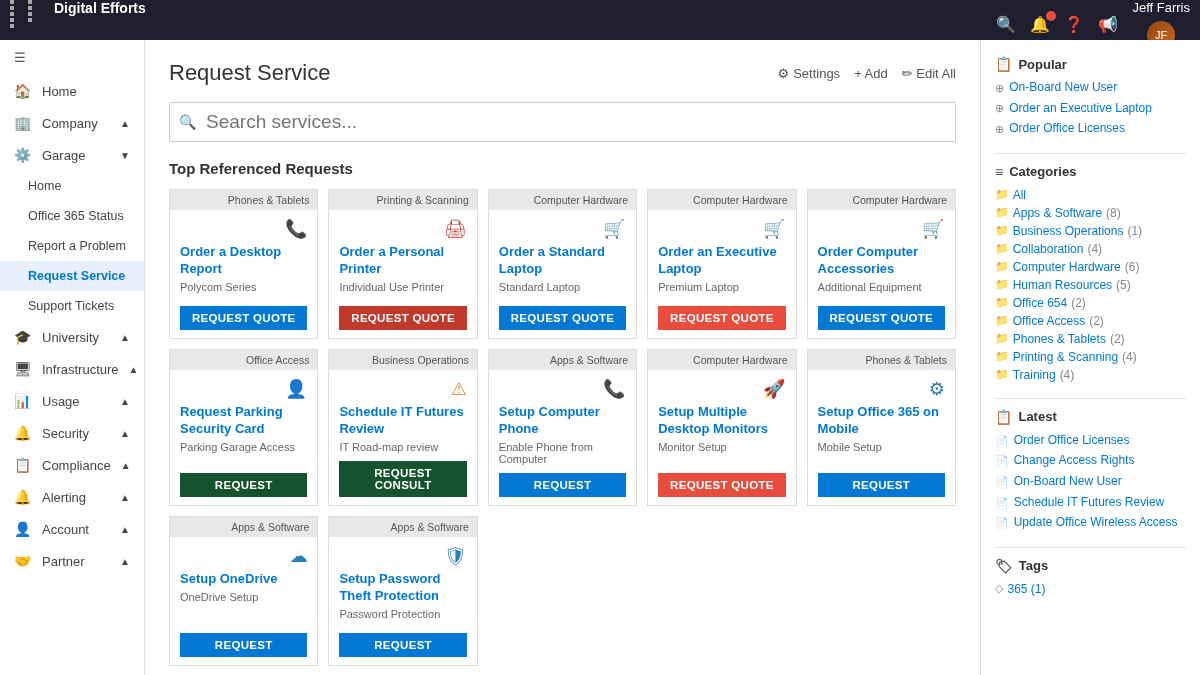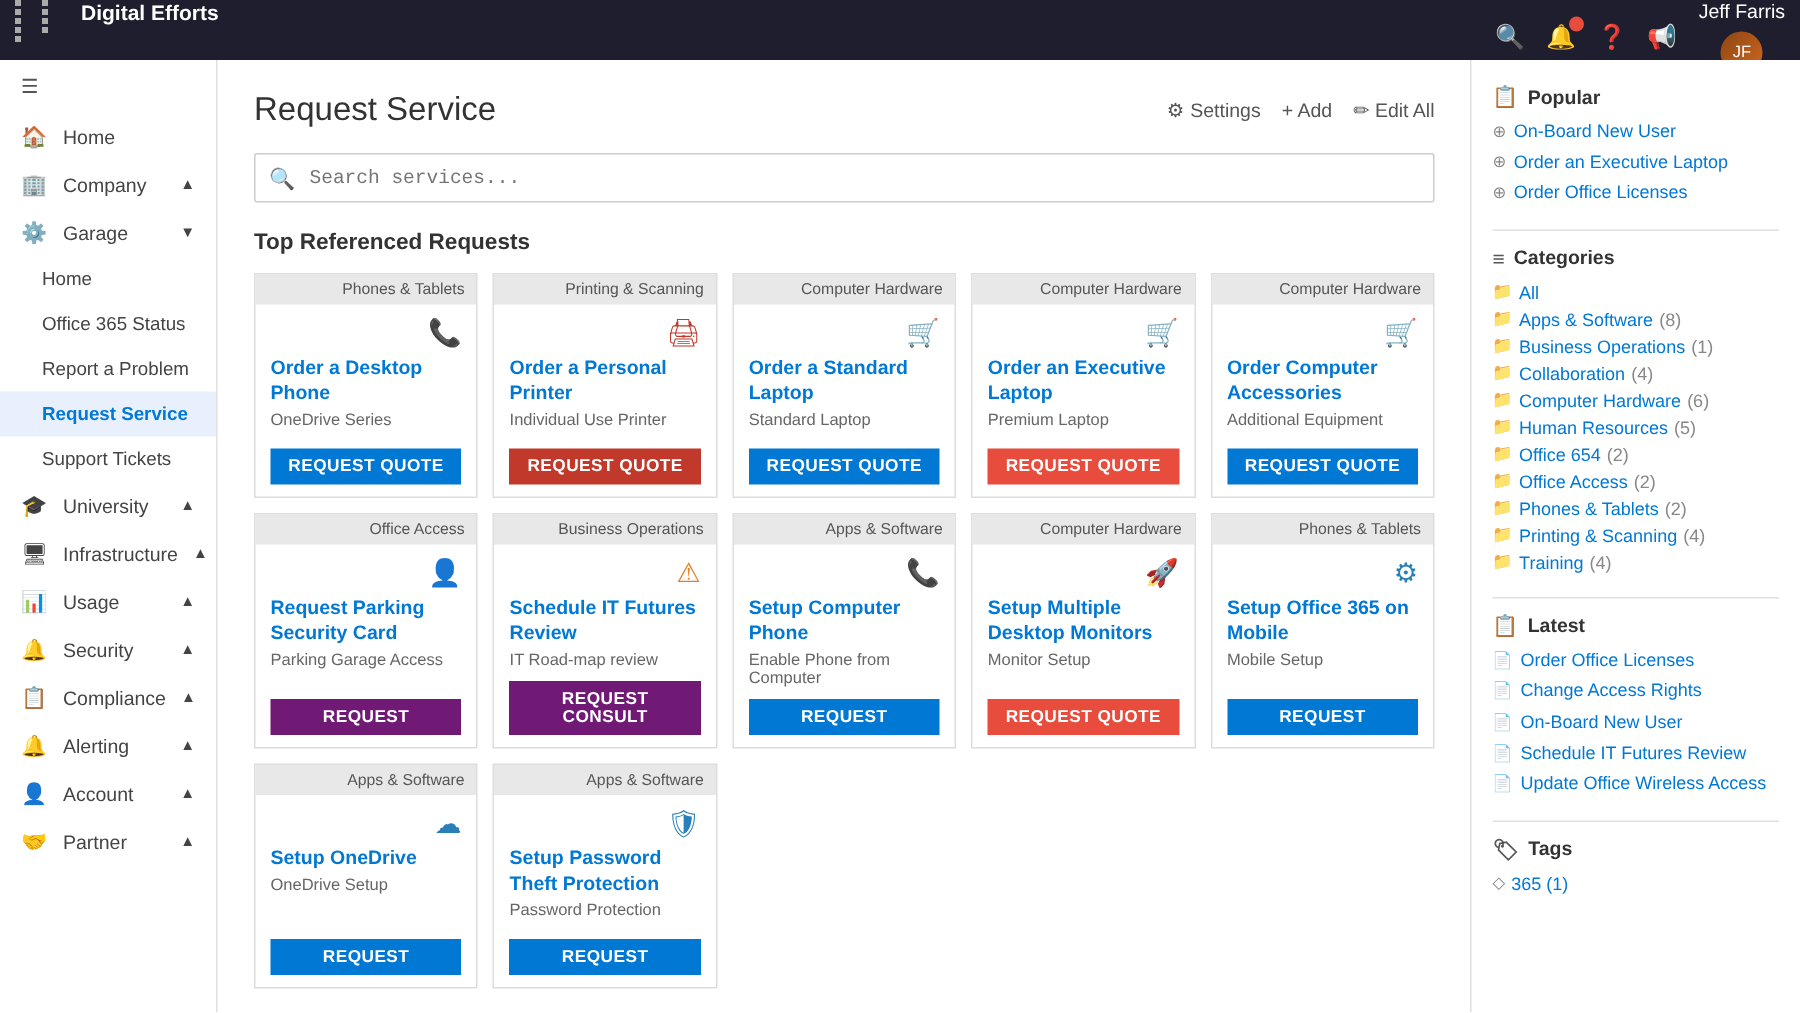--- a/index.html
+++ b/index.html
@@ -34,21 +34,21 @@
     .content { flex: 1; overflow-y: auto; padding: 20px 24px; background: #fff; }
 
     
     .page-header { display: flex; align-items: center; justify-content: space-between; margin-bottom: 16px; }
     .page-title { font-size: 22px; font-weight: 400; color: #333; }
     .page-actions { display: flex; align-items: center; gap: 14px; color: #555; font-size: 13px; }
     .page-action-btn { display: flex; align-items: center; gap: 4px; cursor: pointer; color: #555; }
 
     
     .search-bar { position: relative; margin-bottom: 18px; }
-    .search-bar input { width: 100%; padding: 8px 14px 8px 36px; border: 1px solid #ccc; border-radius: 2px; font-size: 13px; outline: none; color: #555; font-family: Liberation Mono, monospace; }
+    .search-bar input { width: 100%; padding: 8px 14px 8px 36px; border: 1px solid #ccc; border-radius: 2px; font-size: 19px; outline: none; color: #555; }
     .search-icon-pos { position: absolute; left: 10px; top: 50%; transform: translateY(-50%); color: #888; font-size: 14px; }
 
     
     .section-title { font-size: 15px; font-weight: 600; color: #333; margin-bottom: 12px; }
 
     
     .cards-grid { display: grid; grid-template-columns: repeat(5, 1fr); gap: 10px; margin-bottom: 10px; }
     .cards-grid-2 { display: grid; grid-template-columns: repeat(5, 1fr); gap: 10px; margin-bottom: 10px; }
     .cards-grid-bottom { display: grid; grid-template-columns: repeat(5, 1fr); gap: 10px; }
 
@@ -59,21 +59,21 @@
     .card-icon { text-align: right; margin-bottom: 4px; font-size: 18px; }
     .card-icon.red { color: #c0392b; }
     .card-icon.blue { color: #2980b9; }
     .card-icon.green { color: #27ae60; }
     .card-icon.orange { color: #e67e22; }
     .card-title { font-size: 13px; font-weight: 600; color: #0078d4; line-height: 1.3; margin-bottom: 3px; cursor: pointer; }
     .card-subtitle { font-size: 11px; color: #666; margin-bottom: auto; }
     .card-btn { margin-top: 8px; padding: 6px 10px; border: none; font-size: 11.5px; font-weight: 600; cursor: pointer; text-align: center; color: #fff; letter-spacing: 0.3px; }
     .card-btn.blue { background: #0078d4; }
     .card-btn.red { background: #c0392b; }
-    .card-btn.green { background: #701a75; }
+    .card-btn.green { background: #14532d; }
     .card-btn.orange-red { background: #e74c3c; }
 
     
     .right-panel { width: 220px; flex-shrink: 0; border-left: 1px solid #e0e0e0; padding: 16px 14px; overflow-y: auto; background: #fff; }
     .right-panel-section { margin-bottom: 16px; }
     .right-section-title { font-size: 13px; font-weight: 700; color: #333; margin-bottom: 8px; display: flex; align-items: center; gap: 6px; }
     .right-section-icon { font-size: 14px; color: #555; }
     .right-link { display: flex; align-items: center; gap: 5px; font-size: 12px; color: #0078d4; cursor: pointer; margin-bottom: 5px; line-height: 1.3; }
     .right-link-icon { font-size: 11px; color: #888; }
     .right-divider { border: none; border-top: 1px solid #e0e0e0; margin: 10px 0; }
@@ -211,22 +211,22 @@
     </div>
 
     <div class="section-title">Top Referenced Requests</div>
 
     <div class="cards-grid">
 
       <div class="card">
         <div class="card-category">Phones &amp; Tablets</div>
         <div class="card-body">
           <div class="card-icon blue">📞</div>
-          <div class="card-title">Order a Desktop Phone</div>
-          <div class="card-subtitle">OneDrive Series</div>
+          <div class="card-title">Order a Desktop Report</div>
+          <div class="card-subtitle">Polycom Series</div>
           <button class="card-btn blue">REQUEST QUOTE</button>
         </div>
       </div>
 
       <div class="card">
         <div class="card-category">Printing &amp; Scanning</div>
         <div class="card-body">
           <div class="card-icon red">🖨</div>
           <div class="card-title">Order a Personal Printer</div>
           <div class="card-subtitle">Individual Use Printer</div>

